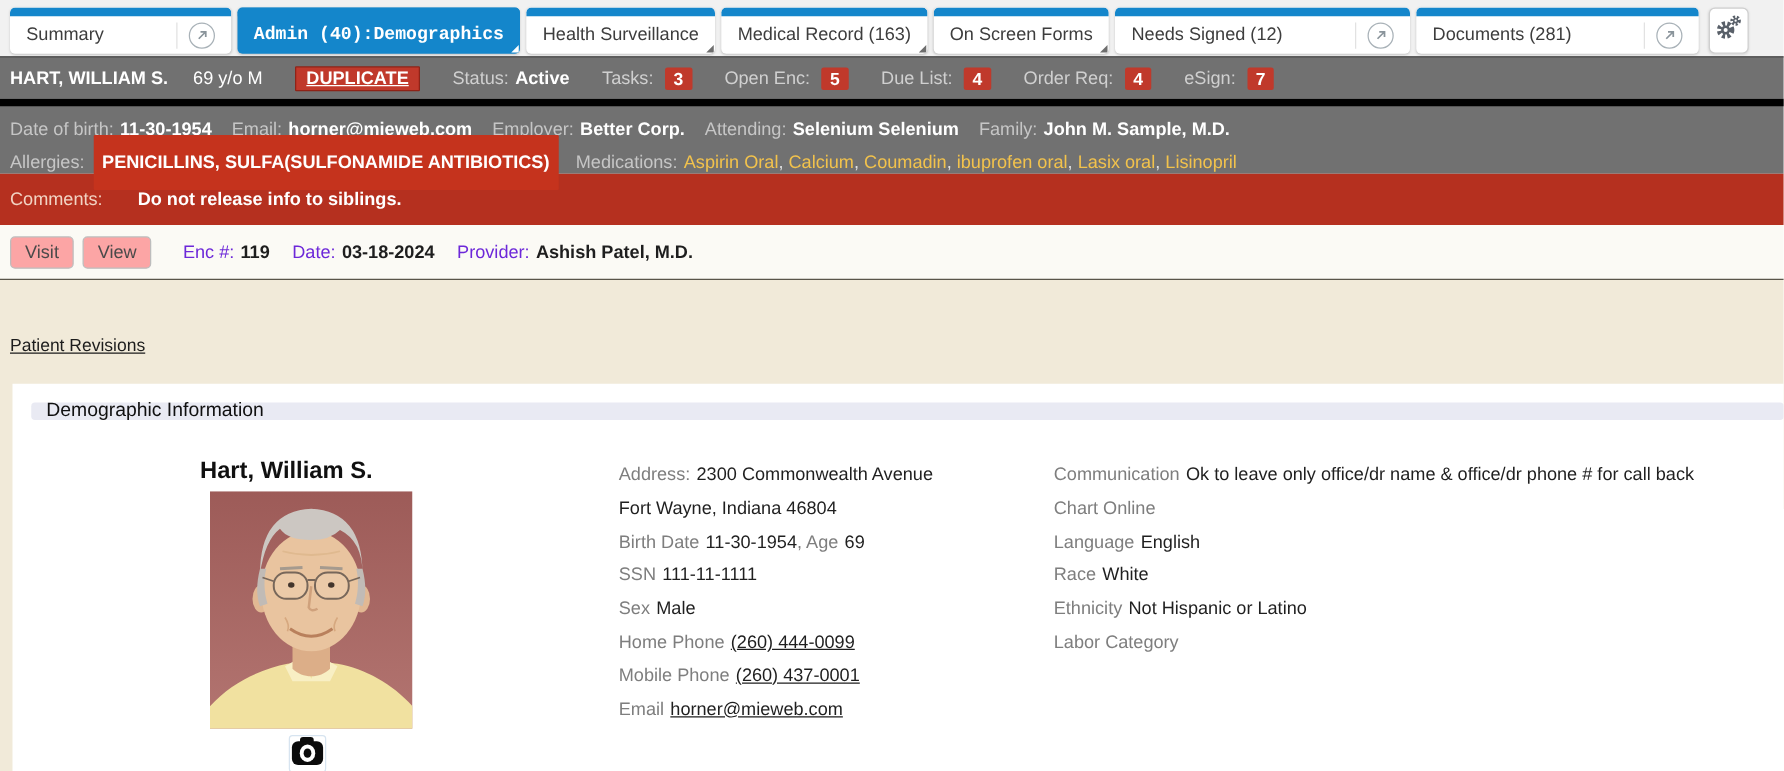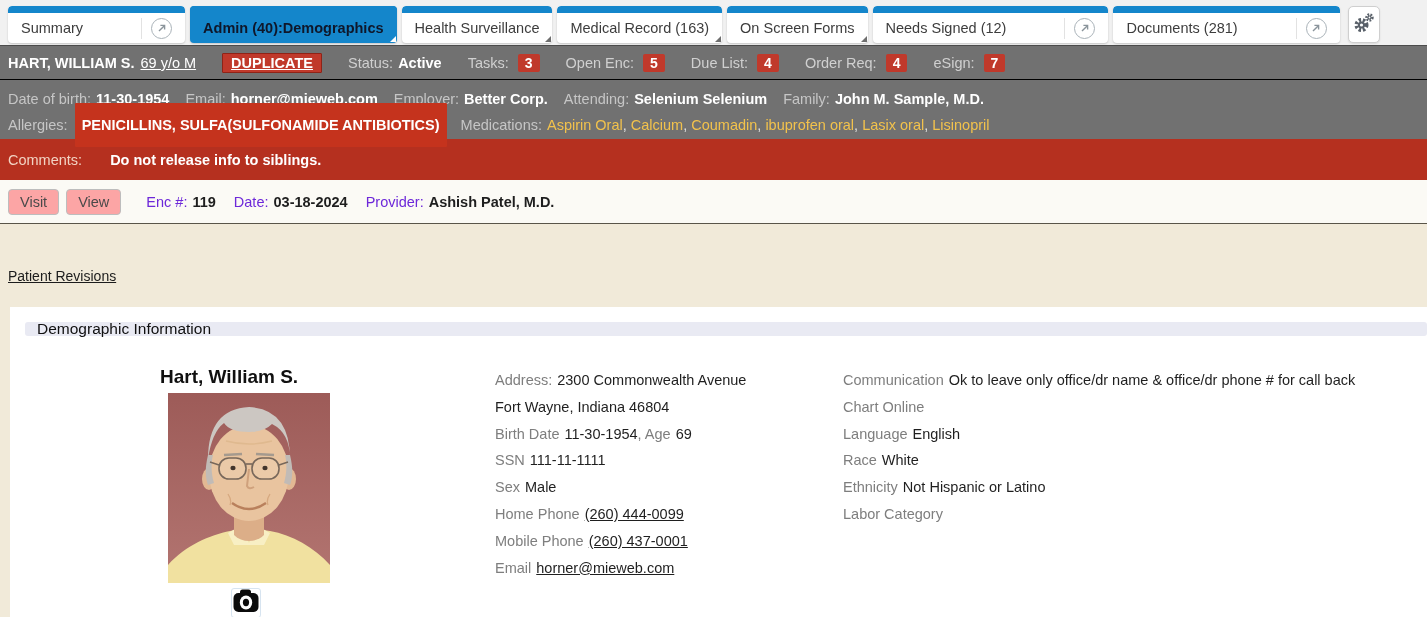--- a/index.html
+++ b/index.html
@@ -5,44 +5,44 @@
   * { box-sizing: border-box; margin: 0; padding: 0; }
   html,body { width:1427px; height:617px; overflow:hidden; }
   body { font-family:"Liberation Sans","DejaVu Sans",sans-serif; background:#fff; position:relative; }
 
   
   .tabbar { height:45px; background:#f1f1f1; display:flex; align-items:flex-start; padding:6px 0 0 8px; gap:5px; }
   .tab { position:relative; background:#fff; border-radius:4px; height:37px; display:flex; align-items:center;
          padding:7px 13px 0 13px; color:#3d3d3d; font-size:14.5px; cursor:pointer; white-space:nowrap;
          box-shadow:0 1px 2px rgba(0,0,0,.18); overflow:hidden;gap:48px; }
   .tab::before { content:""; position:absolute; top:0; left:0; right:0; height:7px; background:#1486cb; border-radius:4px 4px 0 0; }
-  .tab.active { background:#1486cb; color:#0f172a; font-weight:bold; }
+  .tab.active { background:#1486cb; color:#ffffff; font-weight:bold;font-family:Liberation Mono, monospace; }
   .tab.fold::after { content:""; position:absolute; right:1px; bottom:1px; width:0; height:0;
                      border-left:6px solid transparent; border-bottom:6px solid #6e6e6e; }
   .tab.active.fold::after { border-bottom-color:#fff; }
   .tab-extra { display:flex; align-items:center; margin-left:10px; padding-left:9px; border-left:1px solid #e2e2e2; }
   .circle-icon { width:21px; height:21px; border:1px solid #a9b2b8; border-radius:50%;
                  display:flex; align-items:center; justify-content:center; background:#fff; }
   .gearbtn { background:#fff; border:1px solid #cfcfcf; border-radius:5px; height:37px; width:32px;
              display:flex; align-items:center; justify-content:center; margin-left:3px; cursor:pointer;
              box-shadow:0 1px 2px rgba(0,0,0,.10); }
 
   
   .pbar { height:34px; background:#717171; border-top:1px solid #4c4c4c; display:flex; align-items:center;
           padding:0 8px; color:#fff; font-size:14.5px; white-space:nowrap; }
   .pname-hdr { font-weight:bold; }
-  .page { margin-left:6px;text-decoration:underline; }
+  .page { margin-left:20px; }
   .plabel { color:#d0d0d0; margin-left:26px; }
   .pval { color:#fff; font-weight:bold; margin-left:5px; }
   .badge { background:#c0392b; color:#fff; font-weight:bold; padding:1px 7px; border-radius:2px; margin-left:9px; font-size:14px; }
   .dup { background:#c0392b; border:1px solid #8f2317; color:#fff; text-decoration:underline; font-weight:bold;
          padding:1px 8px; margin-left:26px; border-radius:1px; cursor:pointer; }
 
   
-  .ibar { height:60px; background:#717171; border-top:1px solid #000000; padding:6px 8px 0; color:#fff;
+  .ibar { height:60px; background:#717171; border-top:6px solid #000000; padding:6px 8px 0; color:#fff;
           font-size:14.5px; white-space:nowrap; }
   .irow { height:26px; display:flex; align-items:center; }
   .ifield { margin-right:16px; }
   .ilbl { color:#c6c6c6; margin-right:5px; }
   .ival { color:#fff; font-weight:bold; }
   .allergy { background:#c5331d; color:#fff; font-weight:bold; padding:14px 7px; margin:0 14px 0 2px; border-radius:1px; }
   .med-link { color:#f2c24c; cursor:pointer; }
   .med-sep { color:#e0e0e0; white-space:pre; }
 
   

